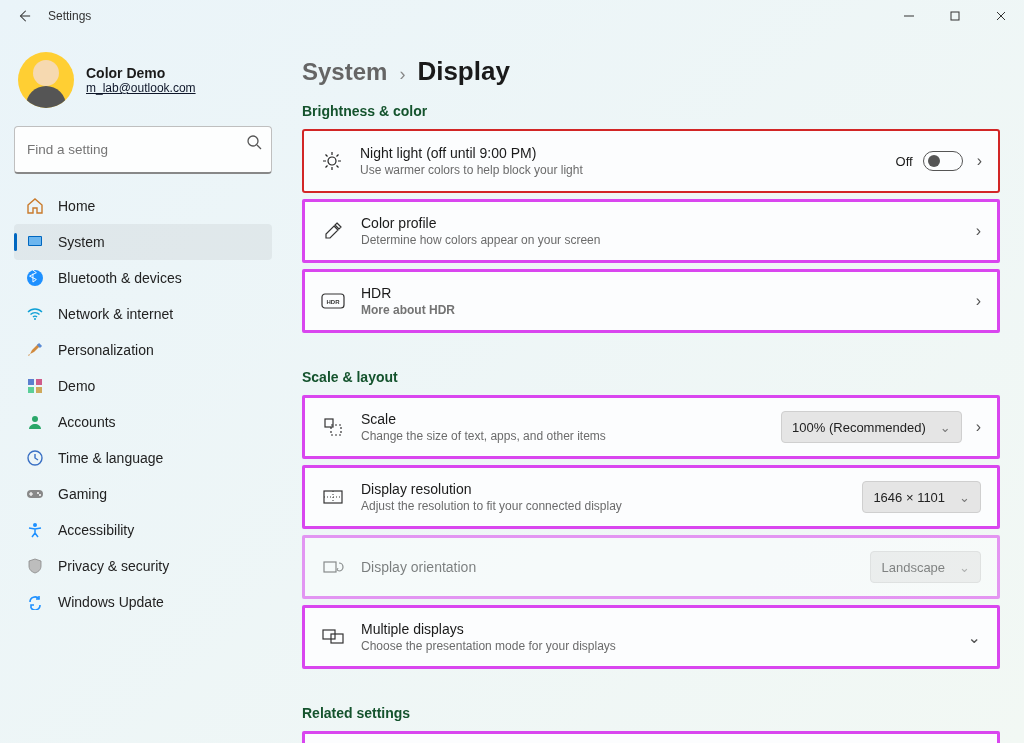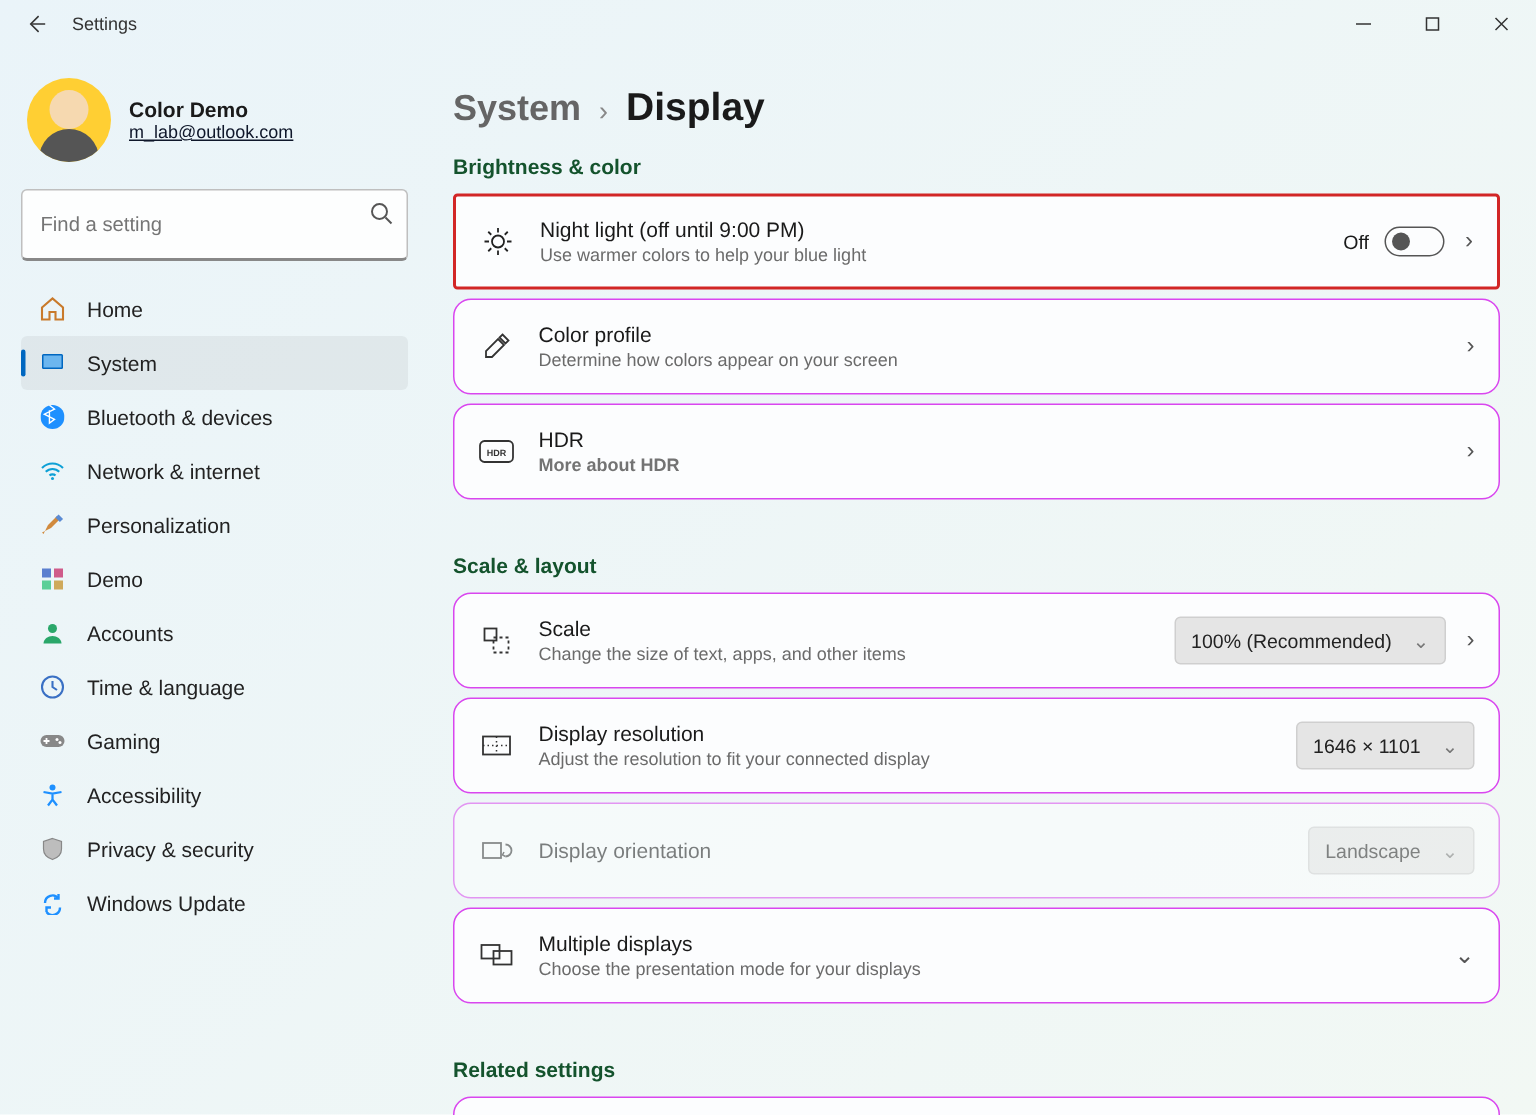--- a/index.html
+++ b/index.html
@@ -40,21 +40,21 @@
 
 
 .crumbs { display:flex; align-items:baseline; gap:12px; margin:24px 0 16px 0; }
 .crumbs .parent { font-size:24px; font-weight:600; color:#656565; }
 .crumbs .sep { font-size:18px; color:#888; }
 .crumbs .current { font-size:26px; font-weight:600; color:#1a1a1a; }
 
 .section-h { font-size:14px; font-weight:600; margin: 8px 0 10px 0; color:#14532d; }
 
 
-.card { background:#fcfdfe; border:1px solid #d946ef; border-radius:12px; margin-bottom:6px; display:flex; align-items:center; padding:12px 16px; min-height:64px; gap:16px; }
+.card { background:#fcfdfe; border:3px solid #d946ef; border-radius:2px; margin-bottom:6px; display:flex; align-items:center; padding:12px 16px; min-height:64px; gap:16px; }
 .card.highlight { border:2.5px solid #d22626; border-radius:3px; }
 .card.disabled { opacity:.55; }
 .card .cicon { width:24px; display:flex; justify-content:center; color:#333; }
 .card .ctext { flex:1; }
 .card .ctitle { font-size:14px; color:#1a1a1a; }
 .card .cdesc { font-size:12px; color:#6b6b6b; margin-top:2px; }
 .card .clink { font-size:12px; color:#737373; font-weight:600; margin-top:2px; }
 .card .tail { display:flex; align-items:center; gap:14px; }
 .chev { color:#555; }
 
@@ -253,21 +253,21 @@
       <div class="cicon">
         <svg width="22" height="22" viewBox="0 0 22 22">
             <circle cx="11" cy="11" r="4" stroke="#222" fill="none" stroke-width="1.2"></circle>
             <g stroke="#222" stroke-width="1.2">
               <path d="M11 2v3M11 17v3M2 11h3M17 11h3M4.5 4.5l2 2M15.5 15.5l2 2M4.5 17.5l2-2M15.5 6.5l2-2"></path>
             </g>
           </svg>
       </div>
       <div class="ctext">
         <div class="ctitle">Night light (off until 9:00 PM)</div>
-        <div class="cdesc">Use warmer colors to help your blue light</div>
+        <div class="cdesc">Use warmer colors to help block your light</div>
       </div>
       <div class="tail">
         <div class="toggle">
           <span class="tlabel">Off</span>
           <span class="track">
               <span class="knob"></span>
             </span>
         </div>
         <span class="chev">›</span>
       </div>

